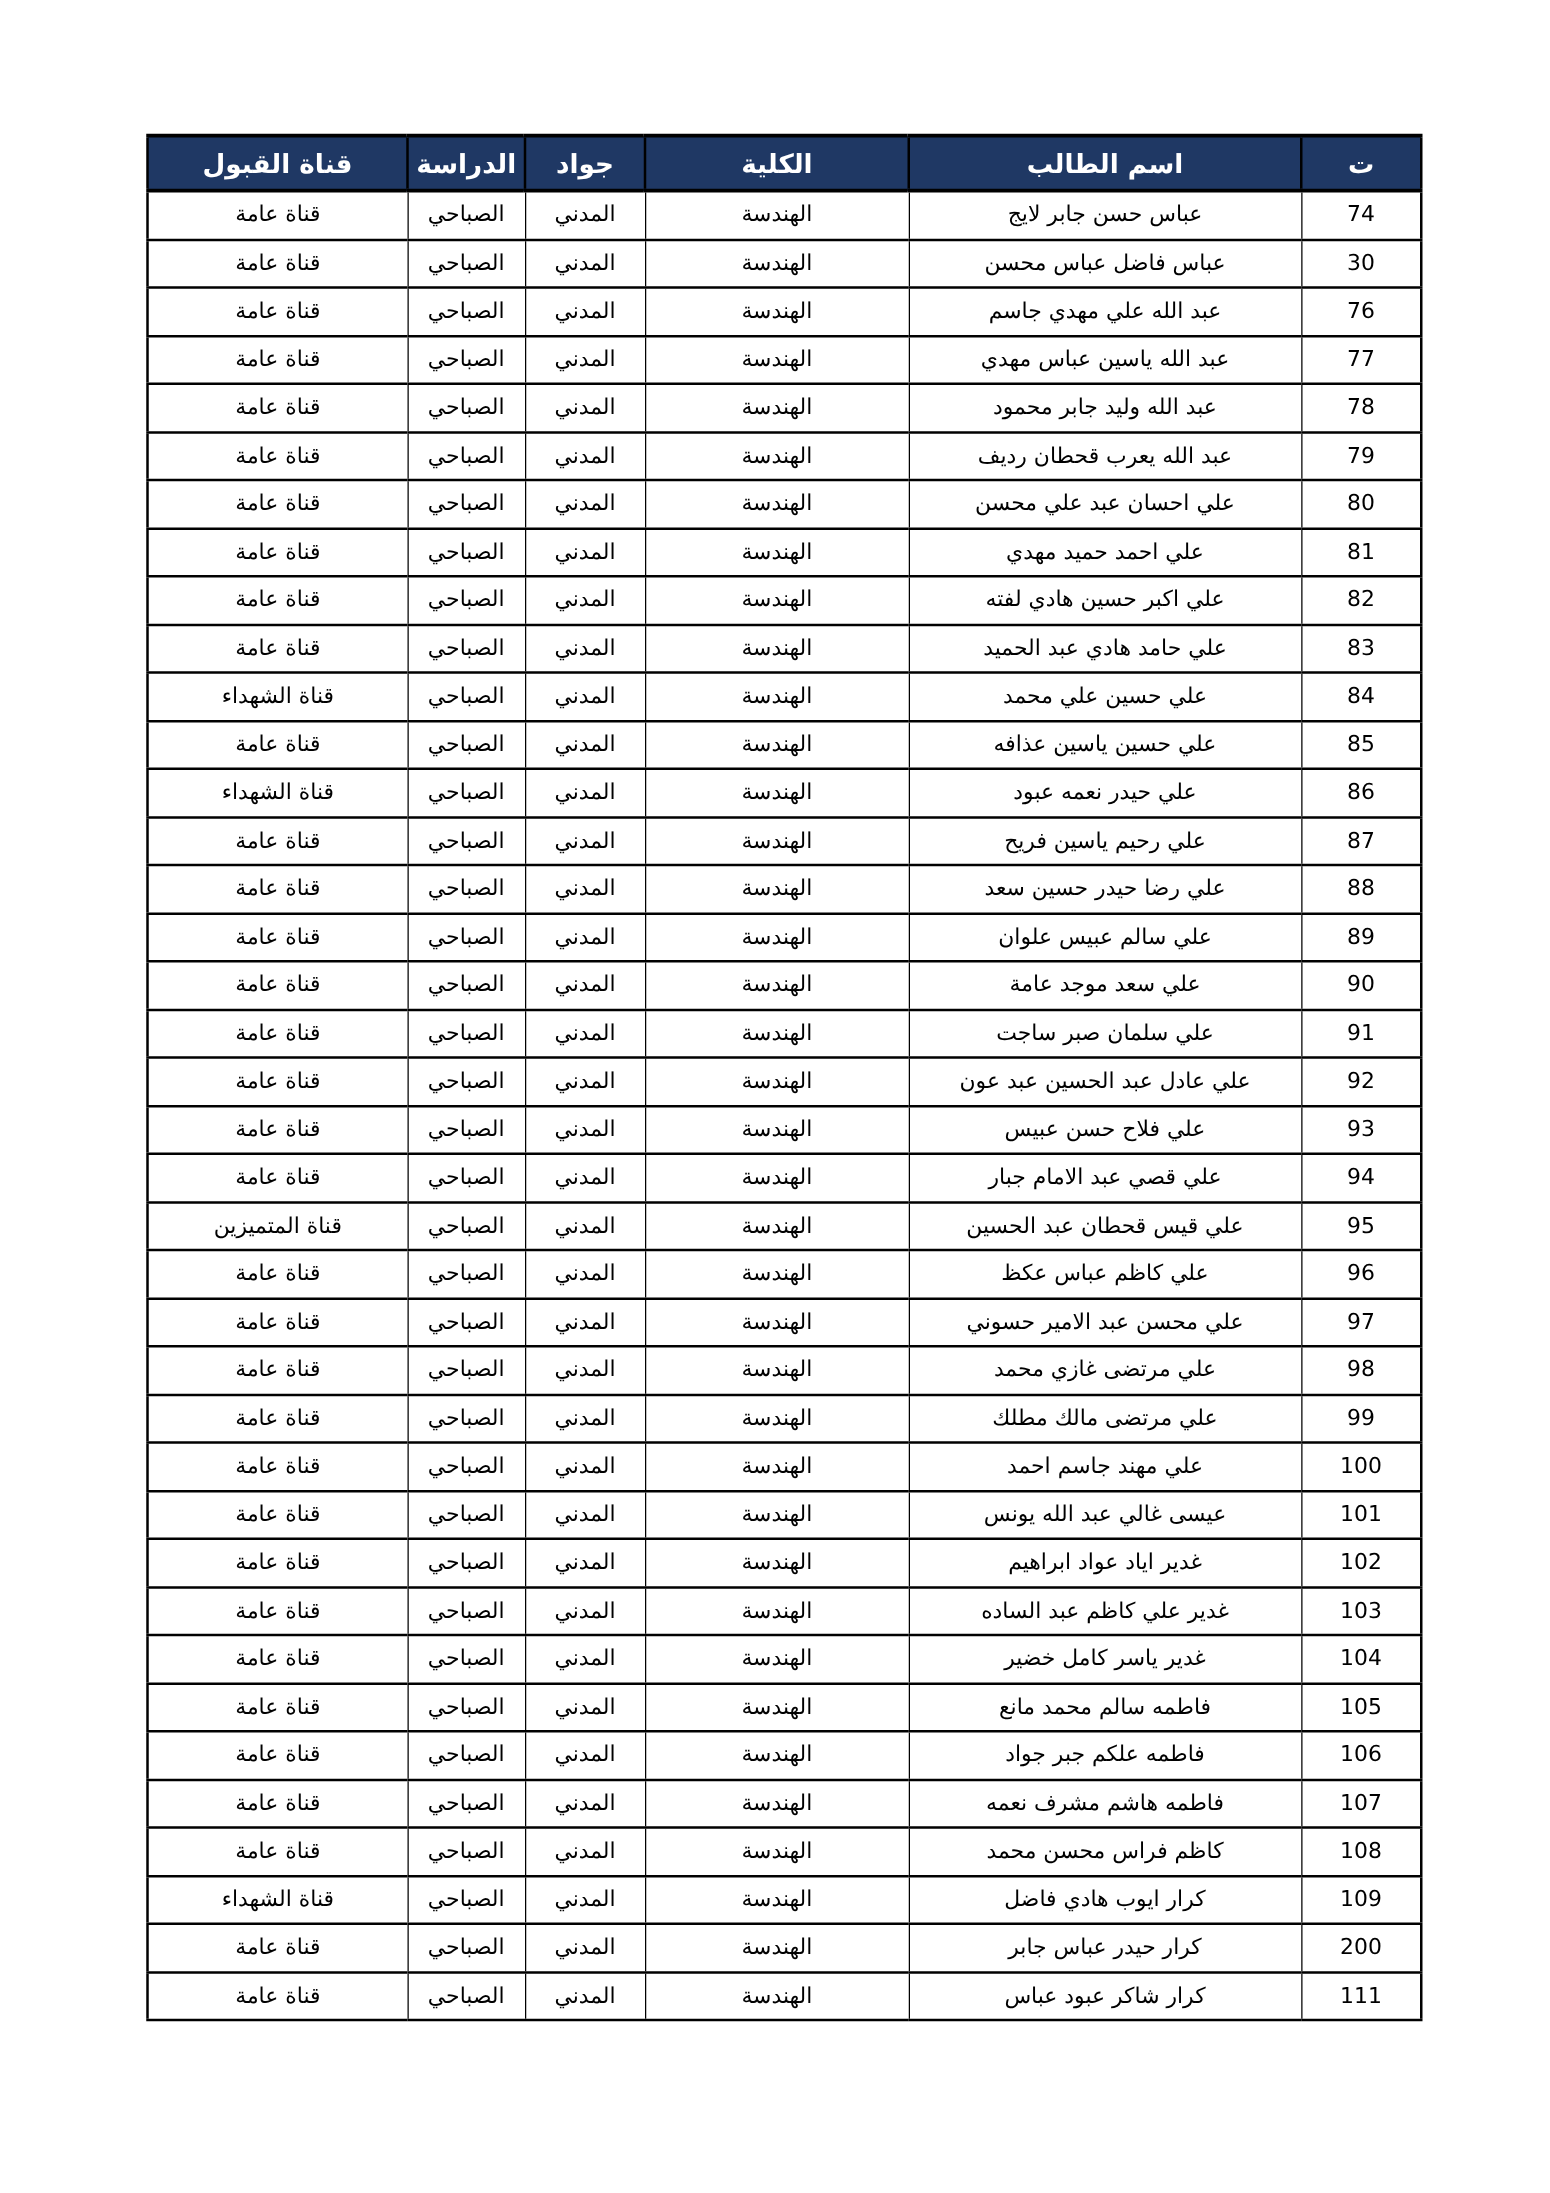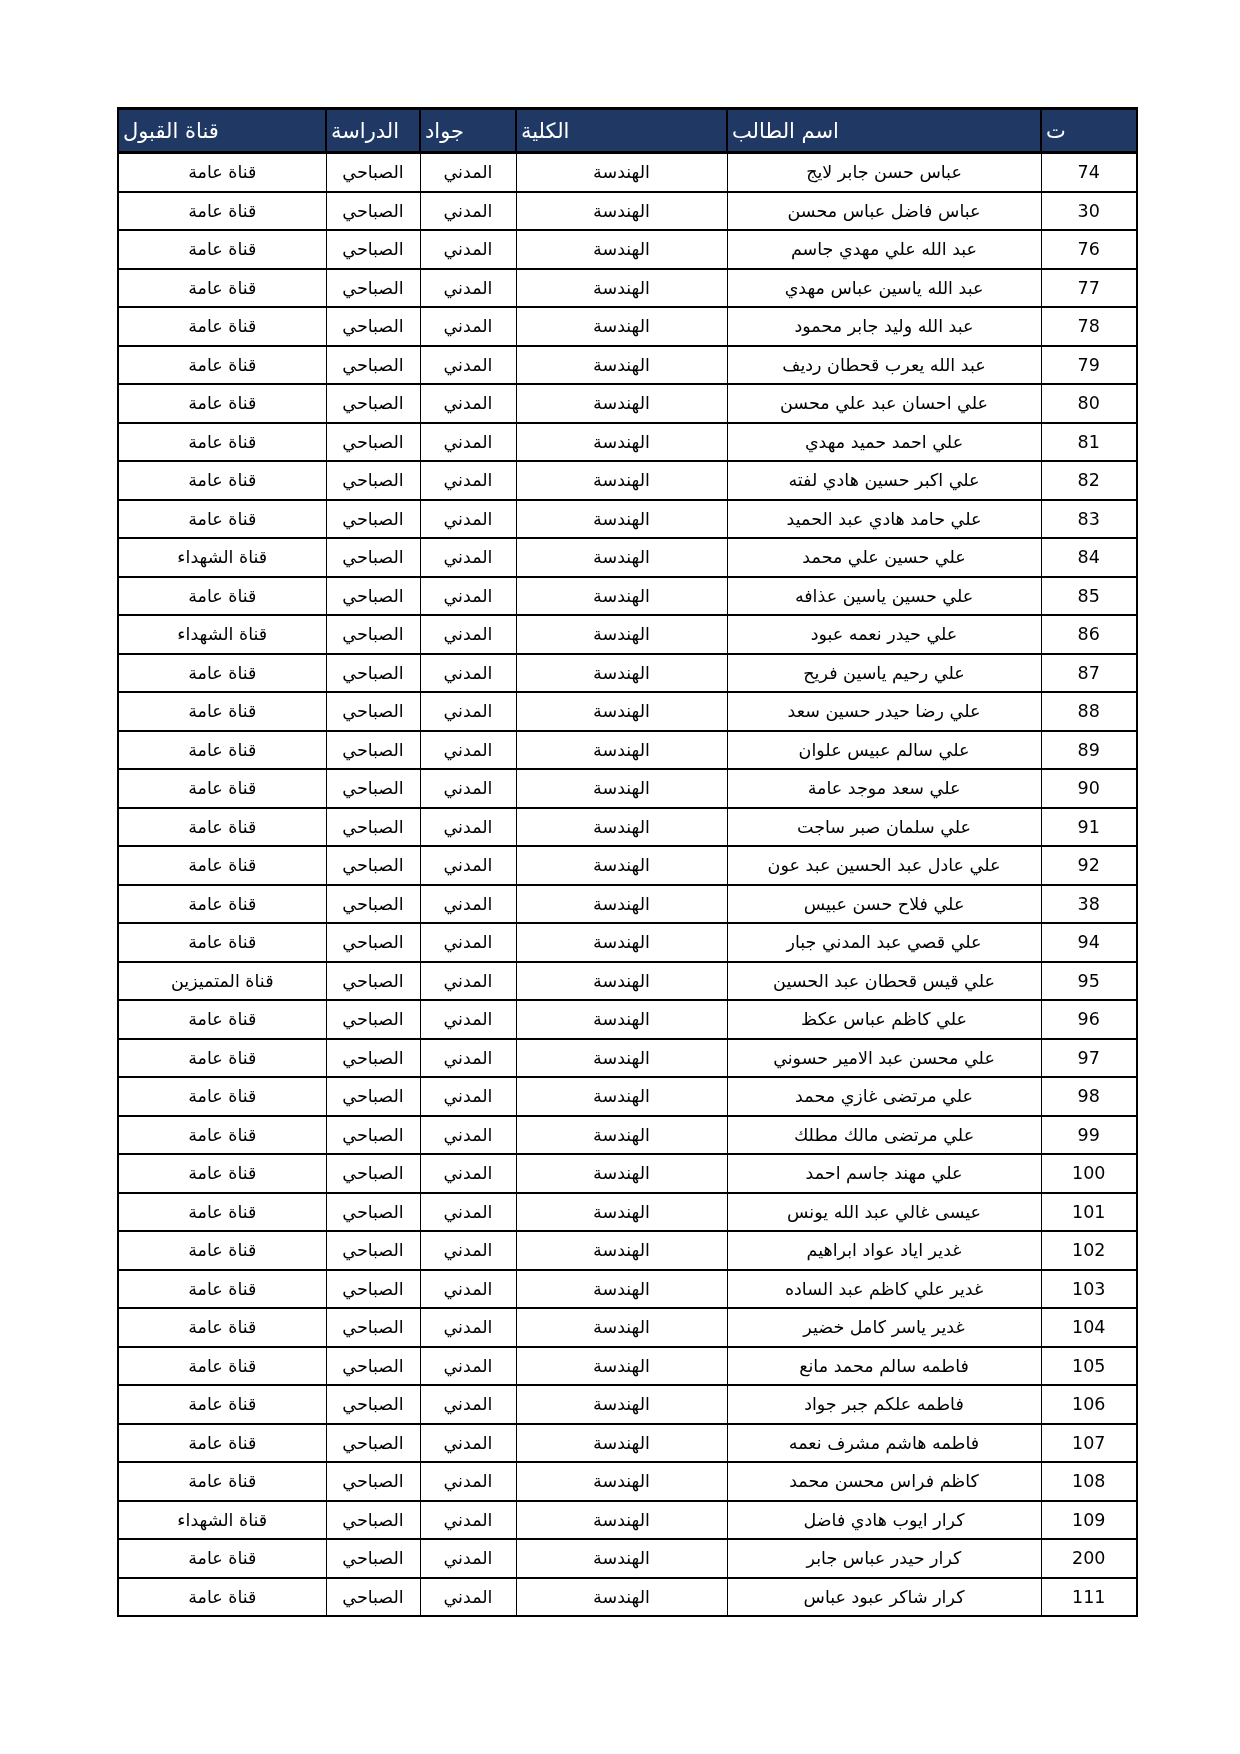--- a/index.html
+++ b/index.html
@@ -19,23 +19,23 @@
     top: 107px;
     width: 1019px;
     border-collapse: collapse;
     table-layout: fixed;
     direction: rtl;
   }
   table.students th {
     background: var(--header-bg, #1f3864);
     color: var(--header-text, #ffffff);
     font-size: 21px;
-    font-weight: normal;
+    font-weight: bold;
     height: 41px;
-    text-align: left;
+    text-align: center;
     vertical-align: middle;
     border: 2px solid #000000;
     border-top-width: 3px;
     border-bottom-width: 3px;
     padding: 0 4px;
   }
   table.students td {
     background: #ffffff;
     color: #000000;
     font-size: 17.5px;
@@ -222,30 +222,30 @@
       </tr>
       <tr>
         <td>92</td>
         <td>علي عادل عبد الحسين عبد عون</td>
         <td>الهندسة</td>
         <td>المدني</td>
         <td>الصباحي</td>
         <td>قناة عامة</td>
       </tr>
       <tr>
-        <td>38</td>
+        <td>93</td>
         <td>علي فلاح حسن عبيس</td>
         <td>الهندسة</td>
         <td>المدني</td>
         <td>الصباحي</td>
         <td>قناة عامة</td>
       </tr>
       <tr>
         <td>94</td>
-        <td>علي قصي عبد المدني جبار</td>
+        <td>علي قصي عبد الامام جبار</td>
         <td>الهندسة</td>
         <td>المدني</td>
         <td>الصباحي</td>
         <td>قناة عامة</td>
       </tr>
       <tr>
         <td>95</td>
         <td>علي قيس قحطان عبد الحسين</td>
         <td>الهندسة</td>
         <td>المدني</td>

